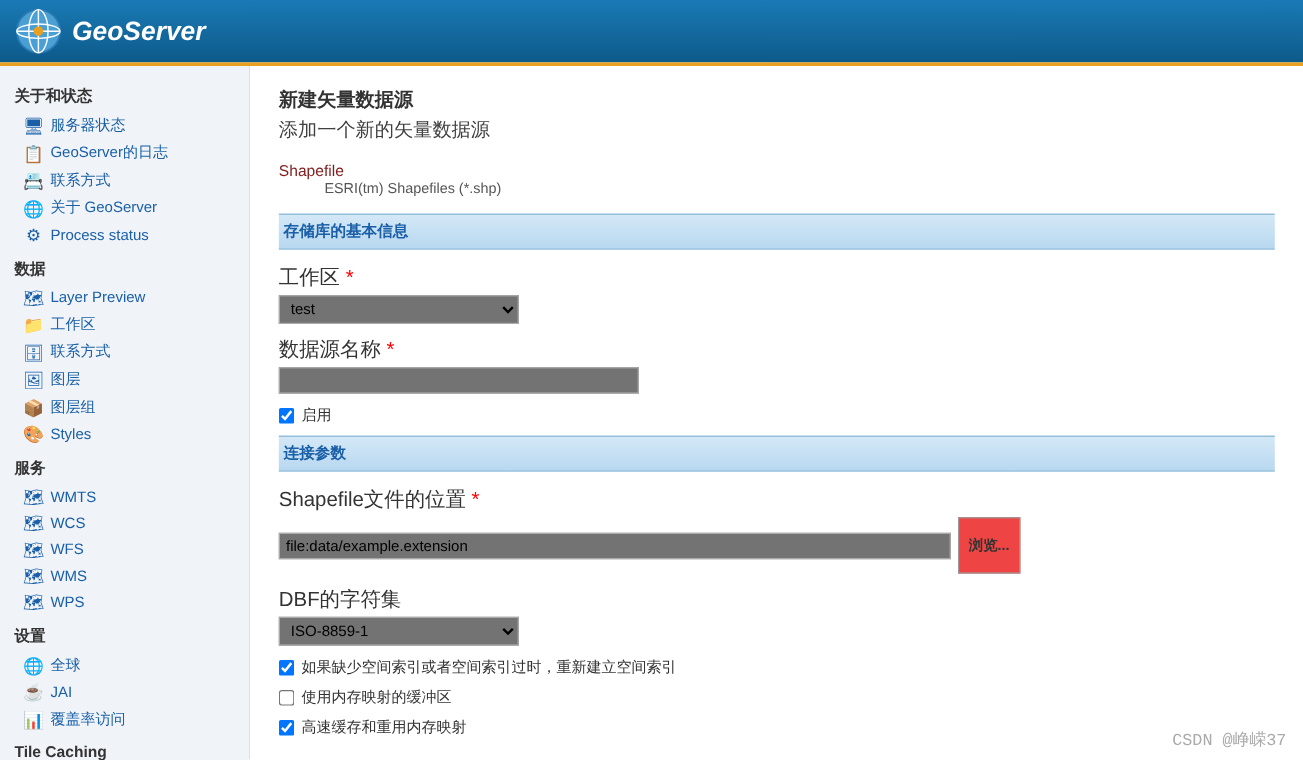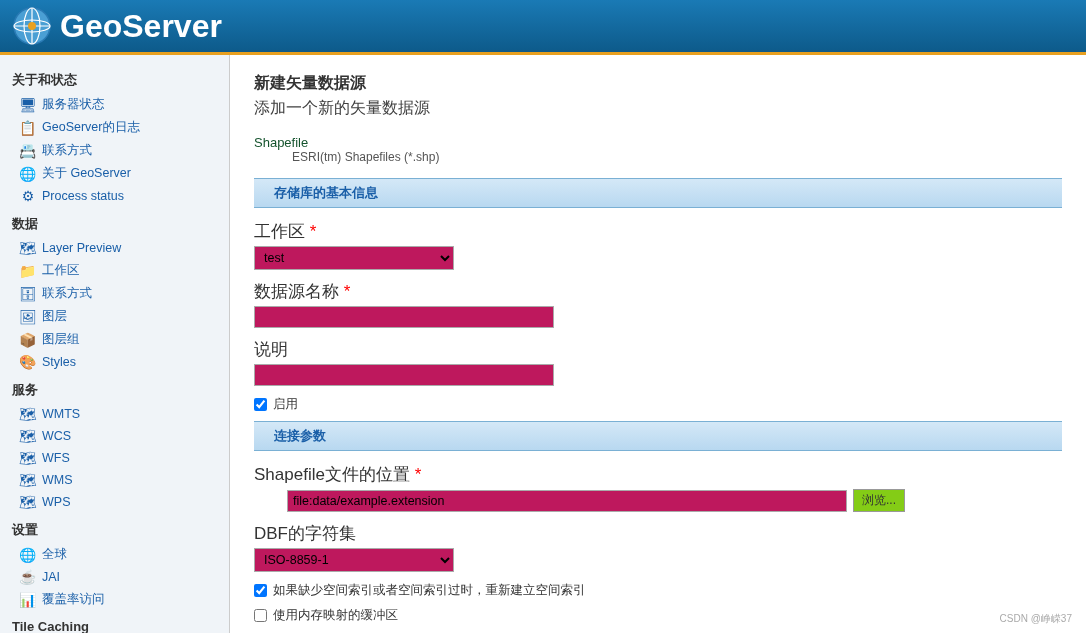--- a/index.html
+++ b/index.html
@@ -13,38 +13,39 @@
       align-items: center;
       padding: 0 12px;
       border-bottom: 3px solid #e8a020;
     }
     #header .logo-area {
       display: flex;
       align-items: center;
       gap: 8px;
     }
     #header .logo-text {
-      font-size: 32px;
+      font-size: 22px;
       font-weight: bold;
       color: #fff;
+      font-style: italic;
     }
     .logo-icon {
       width: 40px;
       height: 40px;
     }
 
     
     #layout {
       display: flex;
       height: calc(636px - 58px);
     }
 
     
     #sidebar {
-      width: 230px;
+      width: 208px;
       background: #f0f4f8;
       border-right: 1px solid #ccc;
       overflow-y: auto;
       padding: 8px 0;
       flex-shrink: 0;
     }
     .sidebar-section-title {
       font-weight: bold;
       color: #333;
       padding: 8px 12px 4px 12px;
@@ -86,32 +87,32 @@
     .page-subtitle {
       font-size: 16px;
       color: #404040;
       margin-bottom: 16px;
     }
     .info-block {
       margin-bottom: 14px;
     }
     .info-block .info-type {
       font-size: 13px;
-      color: #14532d;
+      color: #7f1d1d;
     }
     .info-block .info-desc {
       font-size: 12px;
       color: #555;
       margin-left: 38px;
     }
     .section-header {
       background: linear-gradient(to bottom, #d4e8f7, #b8d8f0);
       border-top: 1px solid #7ab0d4;
       border-bottom: 1px solid #7ab0d4;
-      padding: 5px 20px;
+      padding: 5px 4px;
       font-weight: bold;
       font-size: 13px;
       color: #1a5fa8;
       margin-bottom: 12px;
       margin-top: 4px;
     }
     .form-row {
       margin-bottom: 10px;
     }
     .form-label {
@@ -120,55 +121,56 @@
       margin-bottom: 3px;
       display: block;
     }
     .form-label .required {
       color: red;
     }
     input[type="text"], select, textarea {
       font-size: 12.5px;
       border: 1px solid #aaa;
       padding: 3px 5px;
-      background: #be185d;
+      background: #737373;
     }
     .field-short { width: 200px; }
     .field-medium { width: 300px; }
     .checkbox-row {
       display: flex;
       align-items: center;
       gap: 6px;
       margin-bottom: 8px;
       font-size: 12.5px;
       color: #333;
     }
     .file-row {
       display: flex;
       align-items: center;
       gap: 6px;
     }
     .file-row input[type="text"] {
       width: 560px;
-      margin-left: 33px;
     }
     .browse-btn {
-      background: #84cc16;
+      background: #ef4444;
       border: 1px solid #999;
-      padding: 2px 8px;
+      padding: 14px 8px;
       cursor: pointer;
       font-size: 12px;
       color: #333;
+      font-weight: bold;
     }
     .watermark {
       position: fixed;
       bottom: 10px;
       right: 14px;
-      font-size: 10px;
+      font-size: 14px;
       color: #aaa;
+      font-family: Liberation Mono, monospace;
     }
   </style>
 </head>
 <body>
 
 <div id="header">
   <div class="logo-area">
     <svg class="logo-icon" viewBox="0 0 40 40">
       <circle cx="20" cy="20" r="18" fill="#4a9fd4" stroke="#2a7ab4" stroke-width="1.5"></circle>
       <ellipse cx="20" cy="20" rx="8" ry="18" fill="none" stroke="#fff" stroke-width="1.2"></ellipse>
@@ -297,24 +299,20 @@
     </div>
 
     <div class="form-row">
       <label class="form-label">
         <span>数据源名称</span>
         <span class="required">*</span>
       </label>
       <input type="text" class="field-medium" value="" style="">
     </div>
 
-    <div class="form-row">
-      <label class="form-label">说明</label>
-      <input type="text" class="field-medium" value="" style="">
-    </div>
 
     <div class="checkbox-row">
       <input type="checkbox" id="cb-enabled" checked="" style="">
       <label for="cb-enabled">启用</label>
     </div>
 
     <div class="section-header">连接参数</div>
 
     <div class="form-row">
       <label class="form-label">

